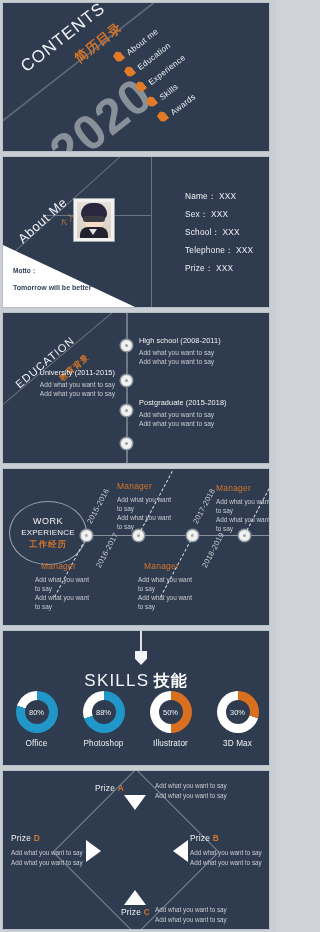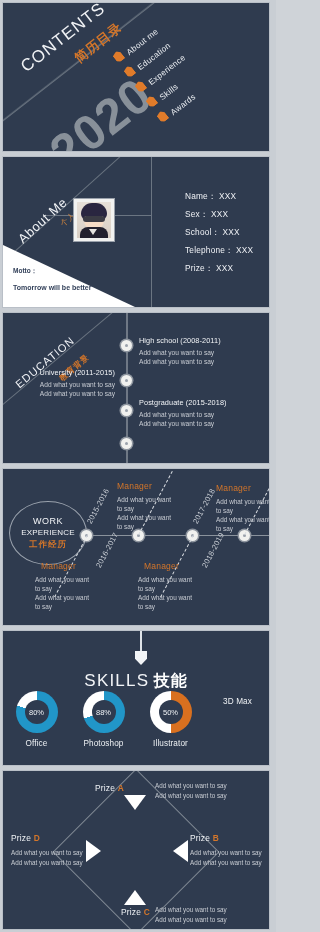--- a/index.html
+++ b/index.html
@@ -287,20 +287,23 @@
         </div>
         <div class="donut-label">Photoshop</div>
       </div>
       <div class="donut-cell">
         <div class="donut" id="donut-2" style="background: conic-gradient(rgb(217, 112, 31) 0deg, rgb(217, 112, 31) 180deg, rgb(255, 255, 255) 180deg, rgb(255, 255, 255) 360deg);">
           <div class="donut-val">50%</div>
         </div>
         <div class="donut-label">Illustrator</div>
       </div>
       <div class="donut-cell">
+        <div class="donut" id="donut-3" style="background: conic-gradient(rgb(217, 112, 31) 0deg, rgb(217, 112, 31) 108deg, rgb(255, 255, 255) 108deg, rgb(255, 255, 255) 360deg);">
+          <div class="donut-val">30%</div>
+        </div>
         <div class="donut-label">3D Max</div>
       </div>
     </div>
   </section>
 
   <section class="panel" id="panel-awards">
     <div class="diamond"></div>
 
     <div class="tri tri-down" style="left:121px;top:24px;"></div>
     <div class="pz" style="left:92px;top:12px;">

